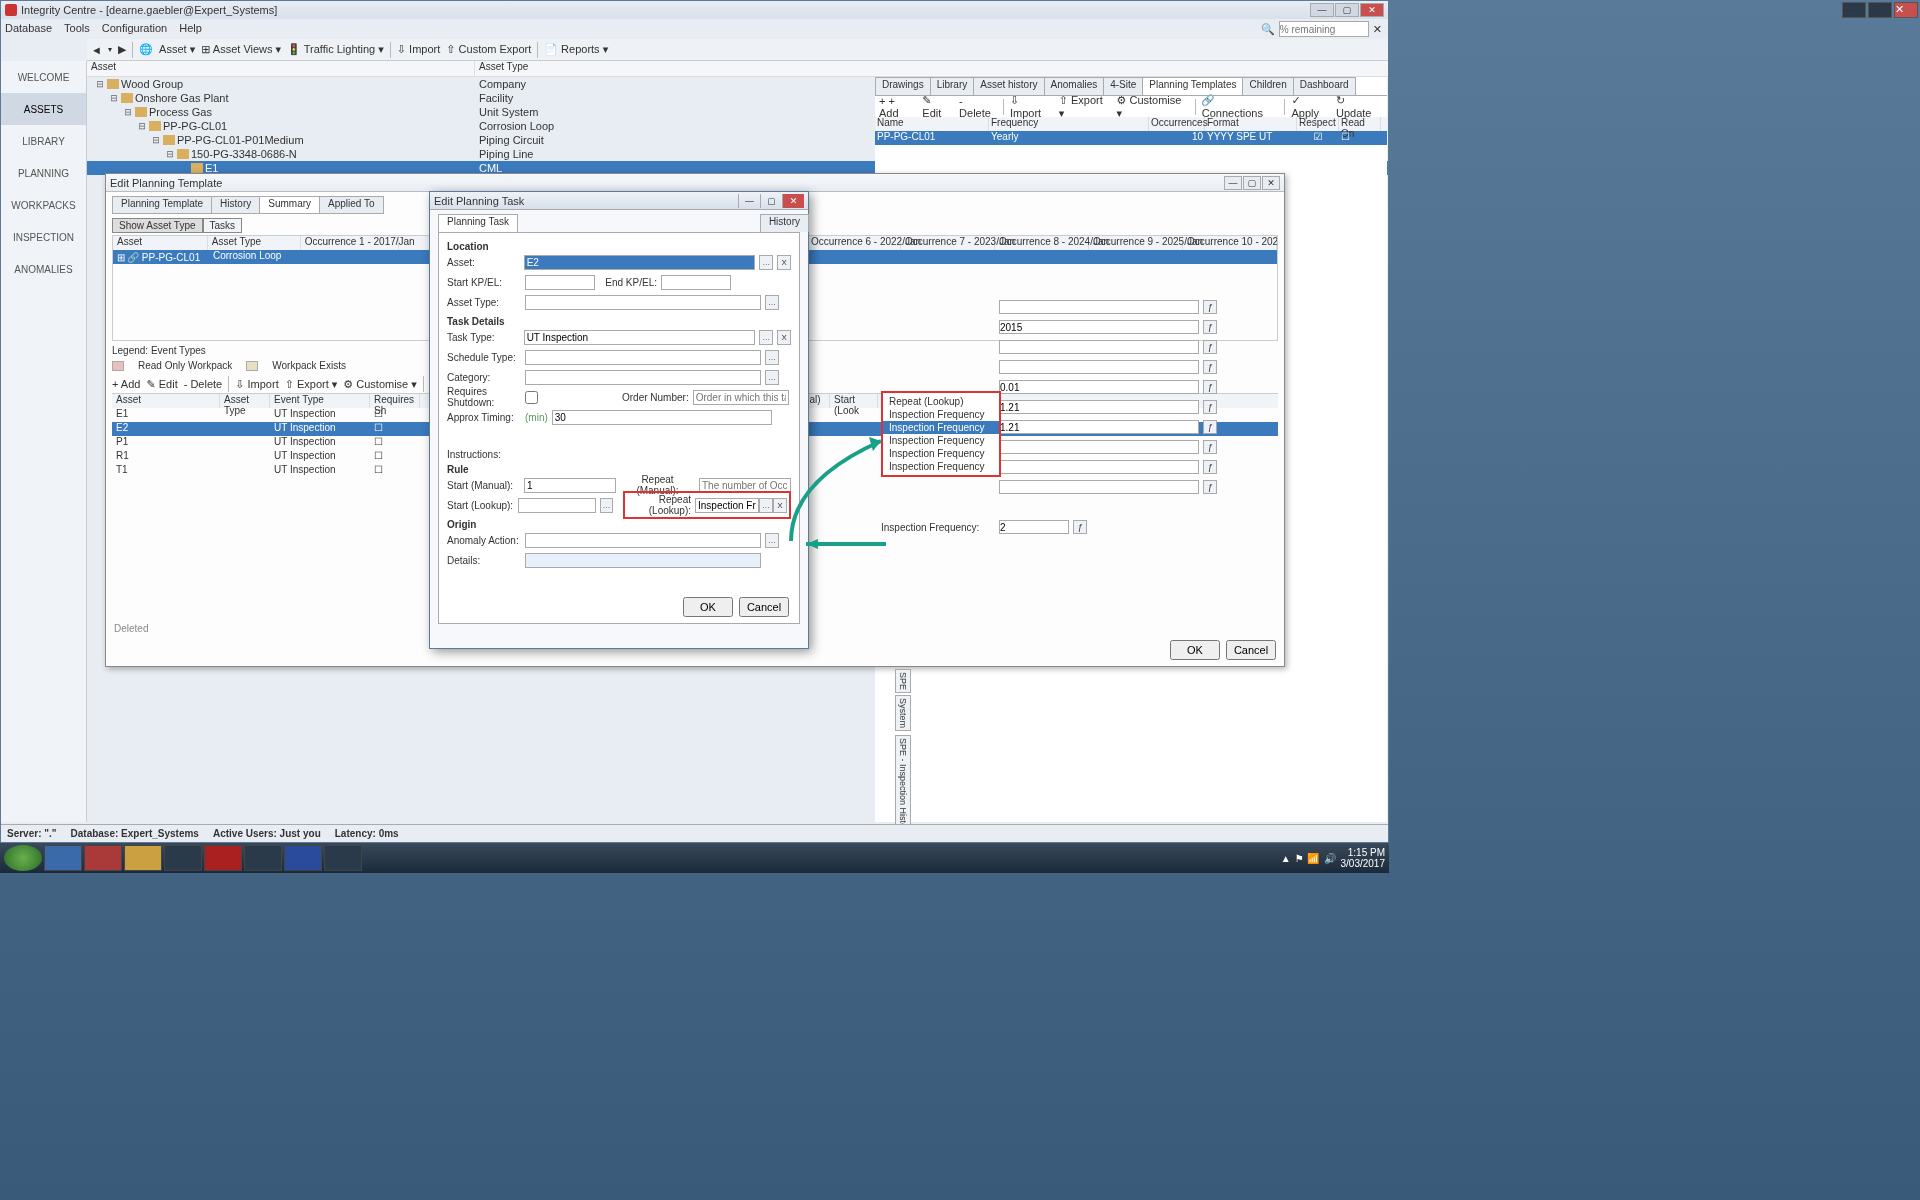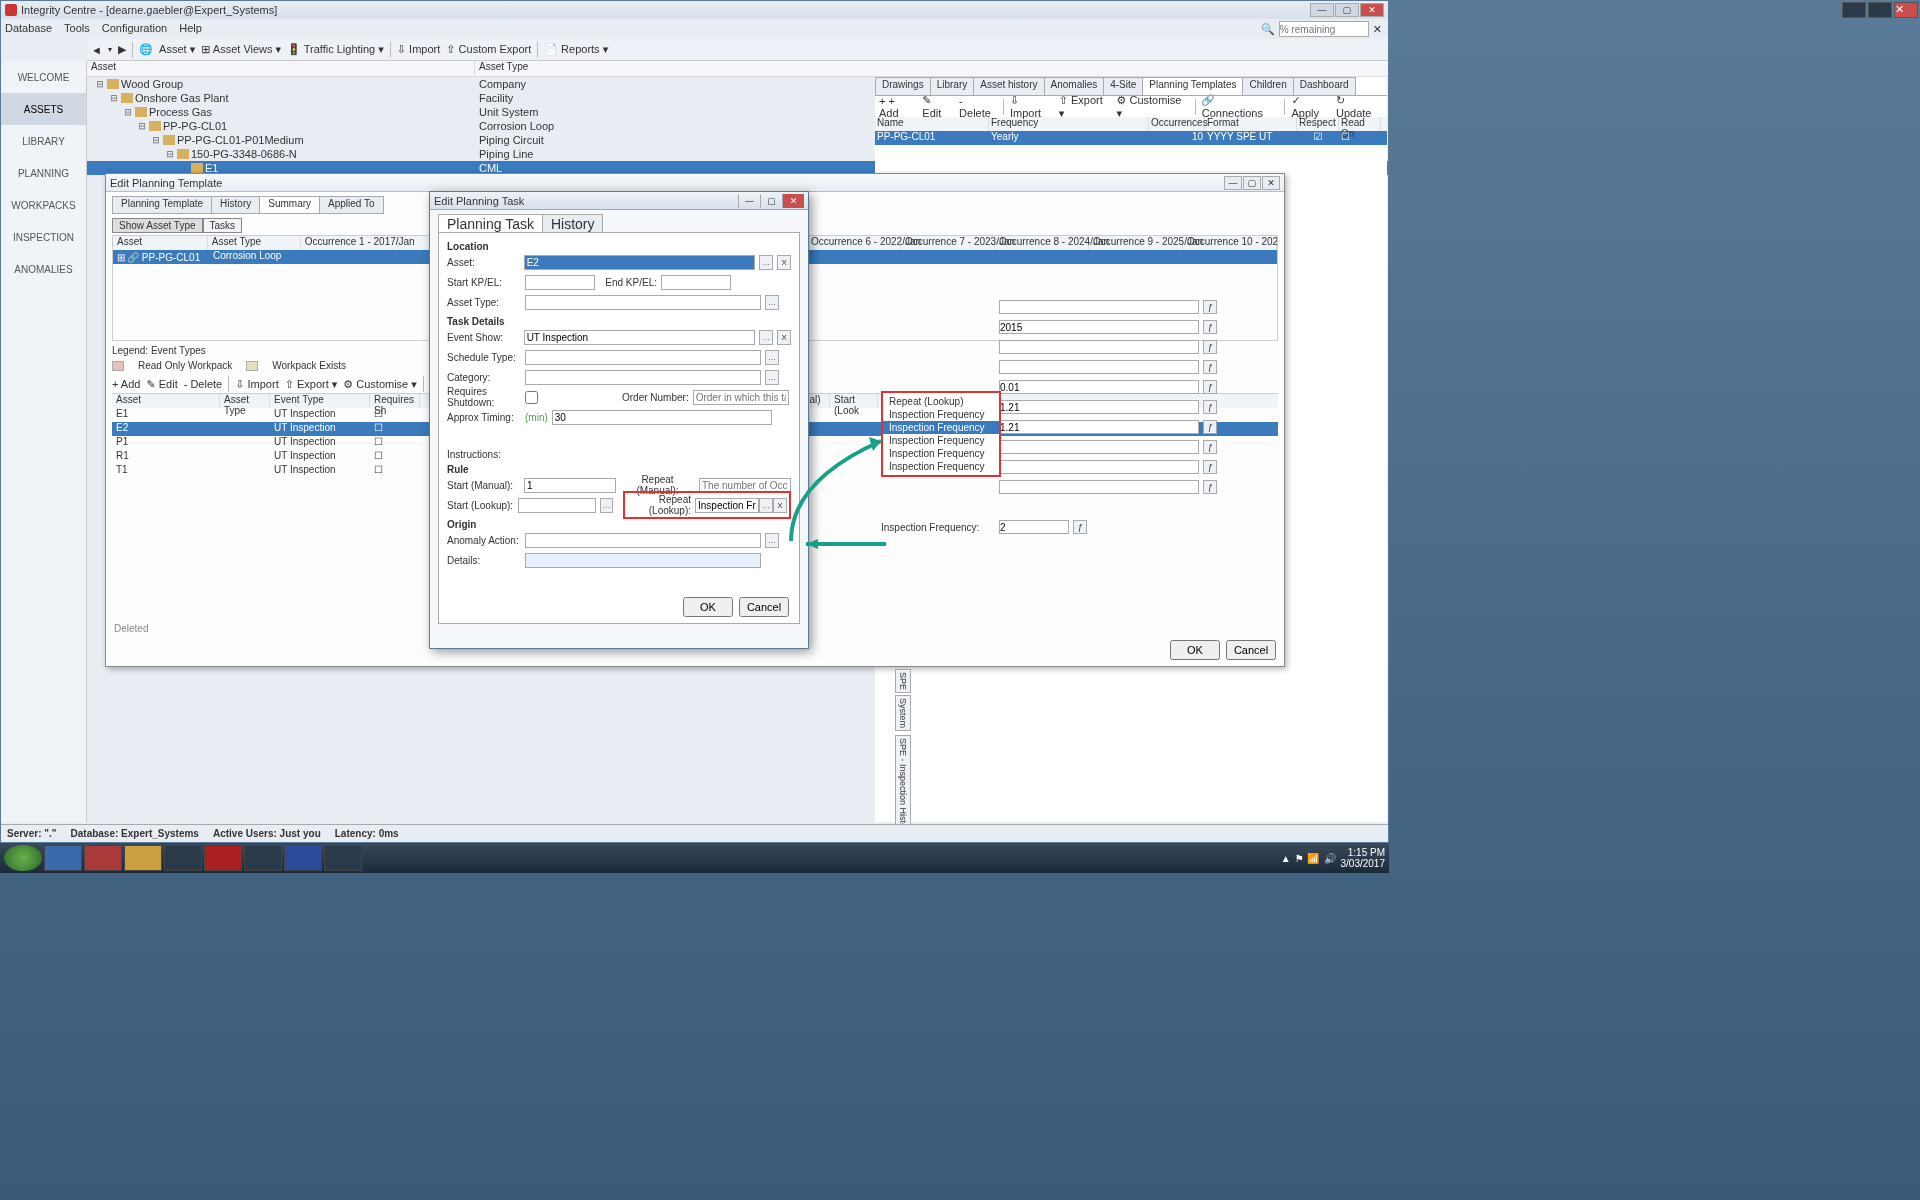--- a/index.html
+++ b/index.html
@@ -81,21 +81,21 @@
 .footer-btns { position:absolute; right:8px; bottom:6px; display:flex; gap:6px; }
 .footer-btns button { width:50px; height:20px; font-size:11px; }
 .deleted-col { position:absolute; left:8px; bottom:32px; font-size:10px; color:#888; }
 
 
 .dlg { position:absolute; left:428px; top:190px; width:380px; height:458px; background:#f6f8fb; border:1px solid #5a7a9a; box-shadow:3px 3px 10px rgba(0,0,0,0.4); }
 .dlg .dtitle { height:18px; background:linear-gradient(#eef2f7,#d8e0eb); display:flex; align-items:center; padding:0 4px; font-size:11px; border-bottom:1px solid #aaa; }
 .dlg .dtitle .dctrls { margin-left:auto; display:flex; gap:0; }
 .dlg .dtitle .dctrls span { width:22px; height:14px; display:flex; align-items:center; justify-content:center; font-size:9px; cursor:pointer; border-left:1px solid #aaa; }
 .dlg .dtitle .dctrls .close { background:#c94f4f; color:#fff; }
-.dlg .dtabs { display:flex; height:18px; font-size:14px; margin:4px 0 0 8px; }
+.dlg .dtabs { display:flex; height:18px; font-size:10px; margin:4px 0 0 8px;justify-content:space-between; }
 .dlg .dtabs .tab { padding:1px 8px; border:1px solid #aaa; border-bottom:none; background:#e8edf3; margin-right:-1px; cursor:pointer; }
 .dlg .dtabs .tab.active { background:#fff; }
 .dlg .form { margin:0 8px; background:#fff; border:1px solid #aaa; padding:4px 8px 8px; height:392px; position:relative; }
 .dlg .section { font-weight:bold; font-size:10px; margin-top:4px; }
 .dlg .frow { display:flex; align-items:center; height:20px; font-size:10px; gap:4px; }
 .dlg .frow .lbl { width:74px; }
 .dlg .frow input[type=text] { height:15px; border:1px solid #aaa; font-size:10px; padding:0 2px; }
 .dlg .frow .inp1 { width:236px; }
 .dlg .frow .inphalf { width:70px; }
 .dlg .pickbtn { width:14px; height:15px; border:1px solid #aaa; background:#eef2f7; font-size:8px; display:flex; align-items:center; justify-content:center; cursor:pointer; }
@@ -531,21 +531,21 @@
         <span style="width:58px;text-align:right">End KP/EL:</span>
         <input type="text" class="inphalf" style="">
       </div>
       <div class="frow">
           <span class="lbl">Asset Type:</span>
         <input type="text" class="inp1" style="">
         <span class="pickbtn">…</span>
       </div>
       <div class="section">Task Details</div>
       <div class="frow">
-          <span class="lbl">Event Show:</span>
+          <span class="lbl">Task Type:</span>
         <input type="text" class="inp1" value="UT Inspection" style="">
         <span class="pickbtn">…</span>
         <span class="pickbtn">X</span>
       </div>
       <div class="frow">
           <span class="lbl">Schedule Type:</span>
         <input type="text" class="inp1" style="">
         <span class="pickbtn">…</span>
       </div>
       <div class="frow">

